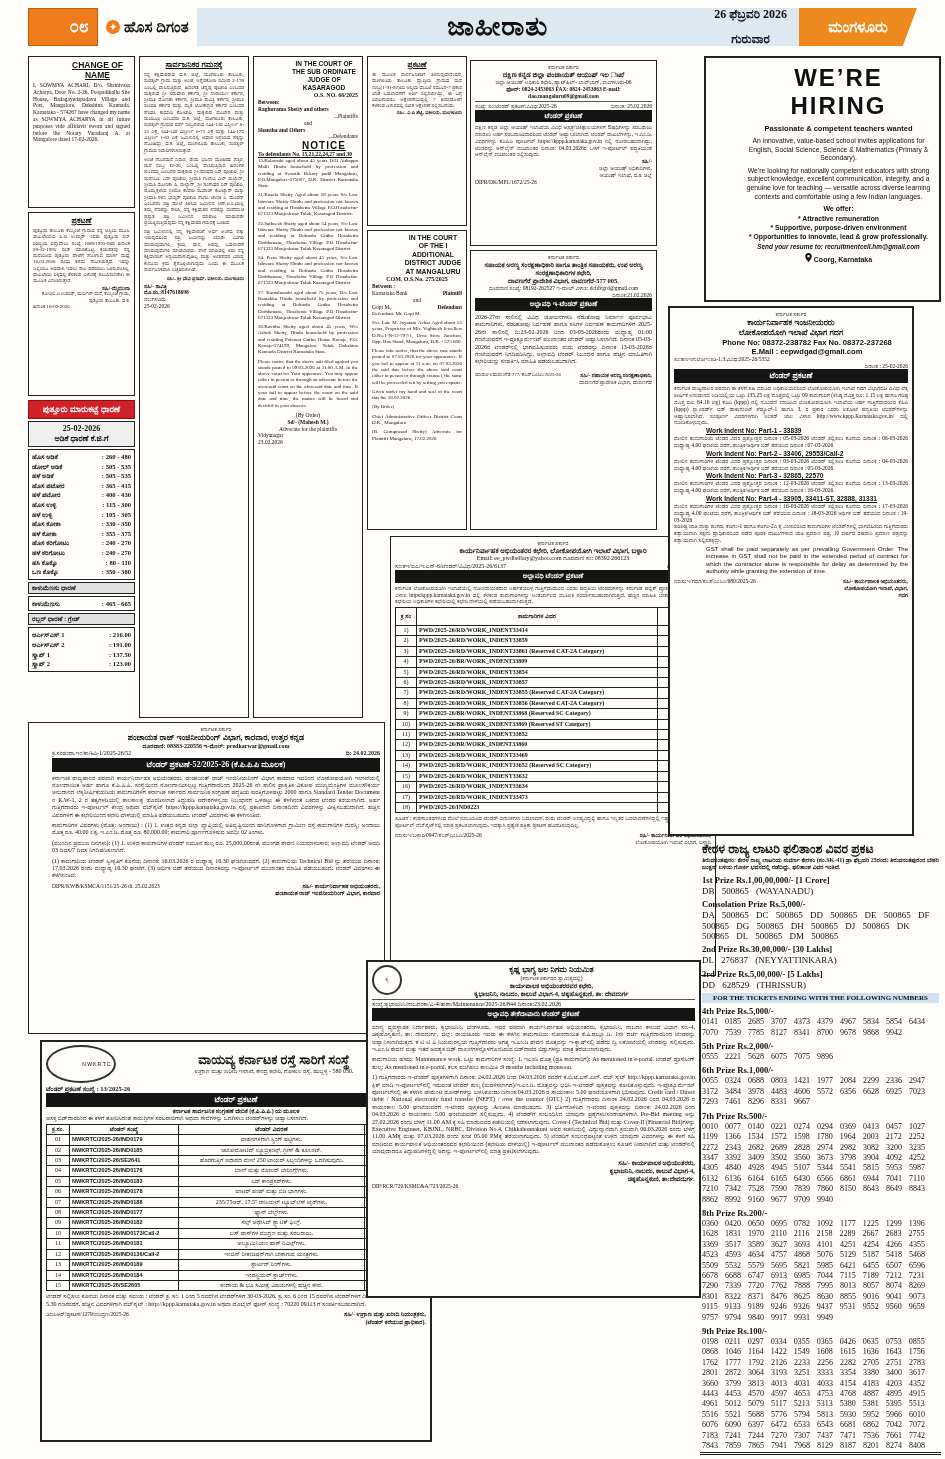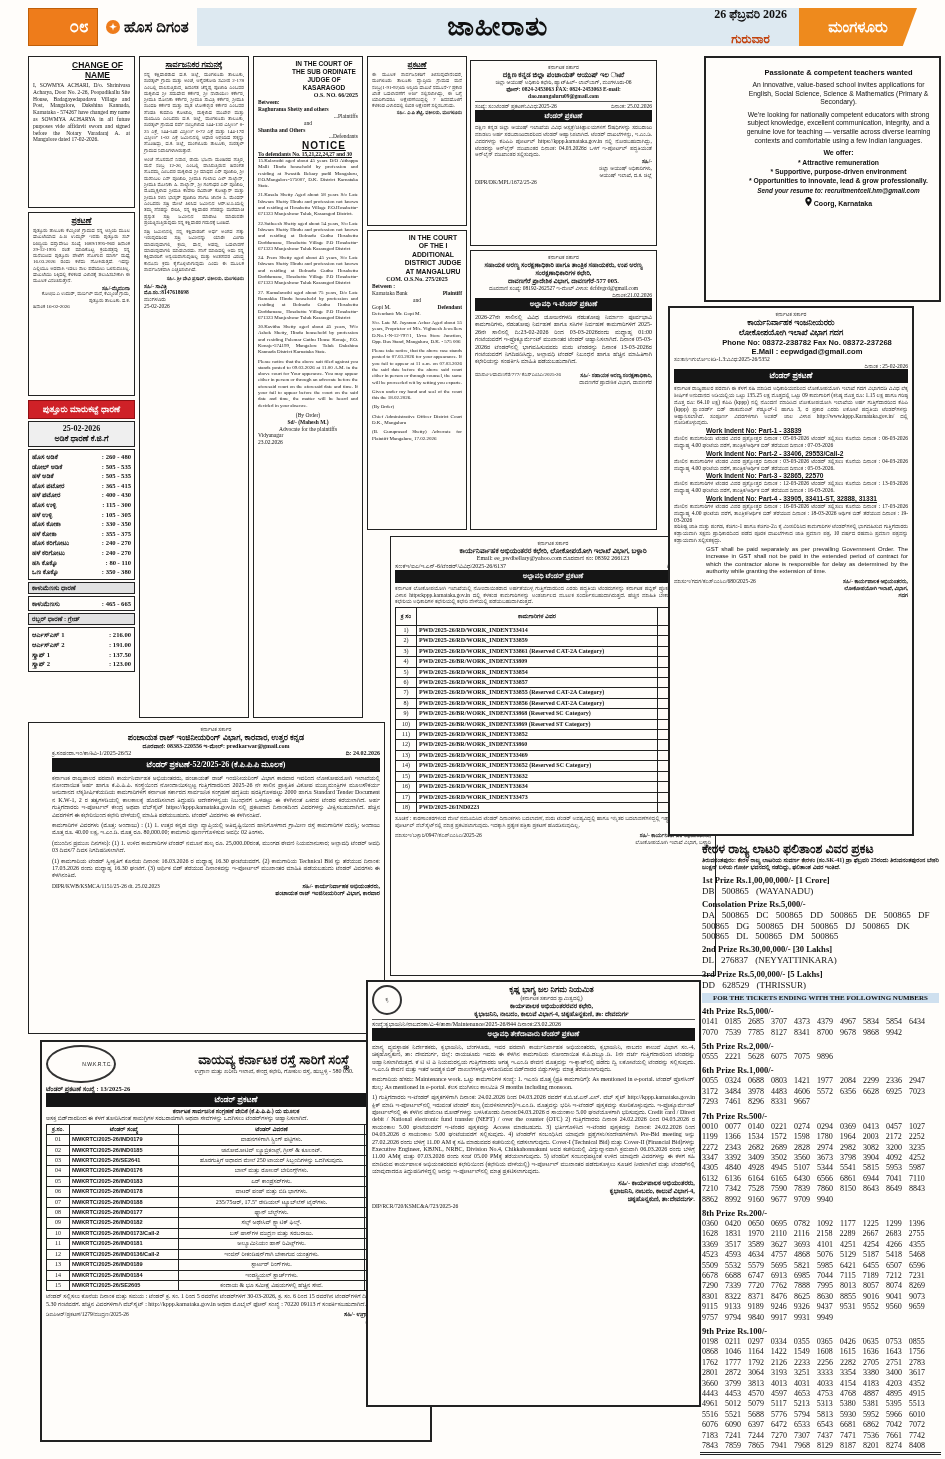--- a/index.html
+++ b/index.html
@@ -20,21 +20,21 @@
   .t7{font-size:7px;line-height:8.6px;}
   .t8{font-size:8px;line-height:10px;}
   .band{background:#151515;color:#fff;text-align:center;font-weight:bold;padding:2px 0;}
   .hdr{position:absolute;left:28px;top:8px;width:889px;height:38px;display:flex;align-items:stretch;}
   .pgnum{background:#ee7c1b;color:#fff;font-weight:bold;font-size:17px;display:flex;align-items:center;justify-content:center;width:36px;border:1px solid #c05f08;}
   .mast{display:flex;align-items:center;gap:4px;padding:0 8px;font-weight:bold;font-size:15px;white-space:nowrap;}
   .mastdot{width:14px;height:14px;border-radius:50%;background:#ee7c1b;color:#fff;font-size:9px;display:flex;align-items:center;justify-content:center;}
   .blueband{flex:1;background:#dde9f1;display:flex;align-items:center;position:relative;padding-left:32px;}
   .ptitle{position:absolute;left:0;right:0;text-align:center;font-size:26px;font-weight:bold;letter-spacing:1px;}
   .dateblk{margin-left:auto;display:flex;gap:10px;align-items:center;padding-right:12px;font-size:12px;font-weight:bold;z-index:2;flex-direction:column;}
-  .day{color:#c2410c;}
+  .day{color:#0f172a;}
   .edition{background:#ee8a1d;color:#fff;font-weight:bold;font-size:15px;display:flex;align-items:center;justify-content:center;width:118px;clip-path:polygon(0 0,100% 0,88% 100%,0 100%);}
   .mkt-red{background:#cf2127;color:#fff;font-weight:bold;text-align:center;font-size:8.5px;padding:3px 0;border:1px solid #8d0f13;}
   .mkt-sub{border:1px solid #222;background:#efefef;text-align:center;font-weight:bold;font-size:8px;line-height:10px;padding:2px 0;margin-top:2px;}
   .mkt-tbl{border:1px solid #222;margin-top:2px;padding:2px 3px;}
   .mkt-row{display:flex;font-size:6.6px;line-height:9.6px;font-weight:bold;}
   .mkt-row .lb{flex:1;}
   .mkt-row .vl:before{content:":  ";}
   .sec-bar{background:#e2e2e2;border:1px solid #222;font-weight:bold;font-size:6.5px;padding:1px 3px;margin-top:2px;}
   table{border-collapse:collapse;width:100%;}
   .dt td,.dt th{border:1px solid #222;padding:1px 2px;vertical-align:middle;}
@@ -543,21 +543,21 @@
     <div class="t6 j" style="margin-top:2px;">ಟೆಂಡರ್ ಸಲ್ಲಿಸಲು ಕೊನೆಯ ದಿನಾಂಕ ಮತ್ತು ಸಮಯ : ಟೆಂಡರ್ ಕ್ರ. ಸಂ. 1 ರಿಂದ 5 ರವರೆಗಿನ ಟೆಂಡರ್‌ಗಳಿಗೆ 30-03-2026, ಕ್ರ. ಸಂ. 6 ರಿಂದ 15 ರವರೆಗಿನ ಟೆಂಡರ್‌ಗಳಿಗೆ ದಿನಾಂಕ : 14-03-2026 ರ ಸಂಜೆ 5.30 ಗಂಟೆವರೆಗೆ. ಹೆಚ್ಚಿನ ವಿವರಗಳಿಗಾಗಿ ವೆಬ್‌ಸೈಟ್ : http://kppp.karnataka.gov.in ಅಥವಾ ಮೊಬೈಲ್ ಫೋನ್ ಸಂಖ್ಯೆ : 70220 09113 ಗೆ ಸಂಪರ್ಕಿಸಬಹುದಾಗಿದೆ.</div>
     <div style="display:flex;margin-top:3px;">
       <div class="ref" style="flex:1;">ಡಿಐಪಿಆರ್/ಪ್ರಕಟಣೆ/1279/ಮುದ್ರಣ/2025-26</div>
       <div class="t6 r">
         <div class="b">ಸಹಿ/- ಉಗ್ರಾಣ ಮತ್ತು ಖರೀದಿ ನಿಯಂತ್ರಕರು,</div>
         <div class="b">(ಟೆಂಡರ್ ಕರೆಯುವ ಪ್ರಾಧಿಕಾರ).</div>
       </div>
     </div>
   </div>
 
-  <div class="bx" style="left:366px;top:980px;width:335px;height:427px;border-width:2px;">
+  <div class="bx" style="left:366px;top:960px;width:335px;height:338px;border-width:2px;">
     <div style="display:flex;align-items:flex-start;gap:6px;">
       <div class="logo-circ" style="width:26px;height:26px;flex:0 0 26px;">ಕೃ</div>
       <div style="flex:1;text-align:center;">
         <div class="b t8">ಕೃಷ್ಣ ಭಾಗ್ಯ ಜಲ ನಿಗಮ ನಿಯಮಿತ</div>
         <div class="t55">(ಕರ್ನಾಟಕ ಸರ್ಕಾರದ ಸ್ವಾಮಿತ್ವದಲ್ಲಿ)</div>
         <div class="b t65">ಕಾರ್ಯಪಾಲಕ ಅಭಿಯಂತರರವರ ಕಛೇರಿ,</div>
         <div class="b t65">ಕೃಭಾಜನಿನಿ, ನಾಬದಂ, ಕಾಲುವೆ ವಿಭಾಗ-4, ಚಿಕ್ಕಹೊನ್ನಕುಣಿ, ತಾ: ದೇವದುರ್ಗ</div>
       </div>
     </div>
     <div class="t6" style="border-top:1px solid #555;margin-top:1px;padding-top:1px;">ಸಂಖ್ಯೆ:ಕೃಭಾಜನಿನಿ/ನಾಬದಂಕಾ/ವಿ-4/ತಾಶಾ/Maintenance/2025-26/844 ದಿನಾಂಕ:23.02.2026</div>
@@ -569,20 +569,21 @@
       </div>
     <div class="t65 r b">
       <div>ಸಹಿ/- ಕಾರ್ಯಪಾಲಕ ಅಭಿಯಂತರರು,</div>
       <div>ಕೃಭಾಜನಿನಿ, ನಾಬದಂ, ಕಾಲುವೆ ವಿಭಾಗ-4,</div>
       <div>ಚಿಕ್ಕಹೊನ್ನಕುಣಿ, ತಾ:ದೇವದುರ್ಗ.</div>
     </div>
     <div class="ref">DIP/RCR/720/KSMC&amp;A/723/2025-26</div>
   </div>
 
   <div class="bx" style="left:704px;top:56px;width:237px;height:246px;border-width:2px;padding:6px;">
+    <div class="c b sans" style="font-size:24px;letter-spacing:2px;">WE’RE HIRING</div>
     <div class="c b sans" style="font-size:7.5px;margin-top:4px;">Passionate &amp; competent teachers wanted</div>
     <div class="c sans" style="font-size:6.8px;line-height:8.6px;margin-top:4px;">An innovative, value-based school invites applications for English, Social Science, Science &amp; Mathematics (Primary &amp; Secondary).</div>
     <div class="c sans" style="font-size:6.8px;line-height:8.6px;margin-top:4px;">We’re looking for nationally competent educators with strong subject knowledge, excellent communication, integrity, and a genuine love for teaching — versatile across diverse learning contexts and comfortable using a few Indian languages.</div>
     <div class="c b sans" style="font-size:7px;margin-top:4px;">We offer:</div>
     <div class="c b sans" style="font-size:6.8px;line-height:9px;margin-top:2px;">
         <div>* Attractive remuneration</div>
         <div>* Supportive, purpose-driven environment</div>
         <div>* Opportunities to innovate, lead &amp; grow professionally.</div>
       </div>
     <div class="c b sans" style="font-size:6.4px;font-style:italic;margin-top:2px;">Send your resume to: recruitmentcell.hm@gmail.com</div>

